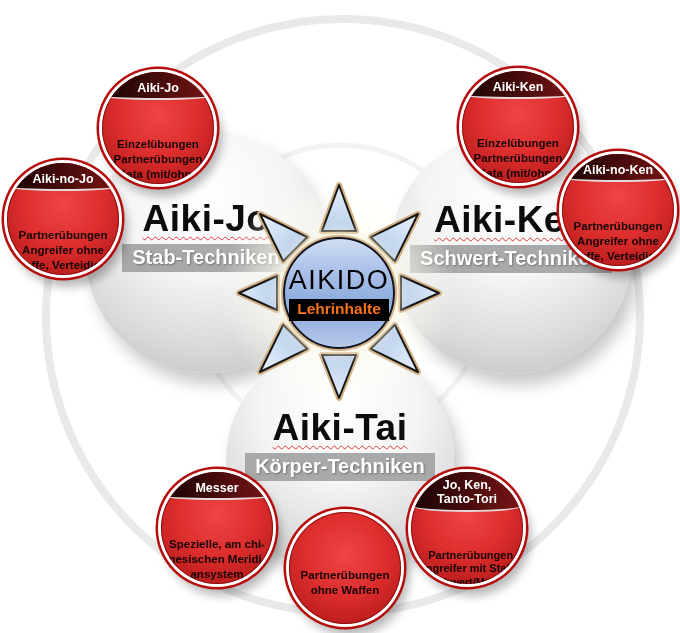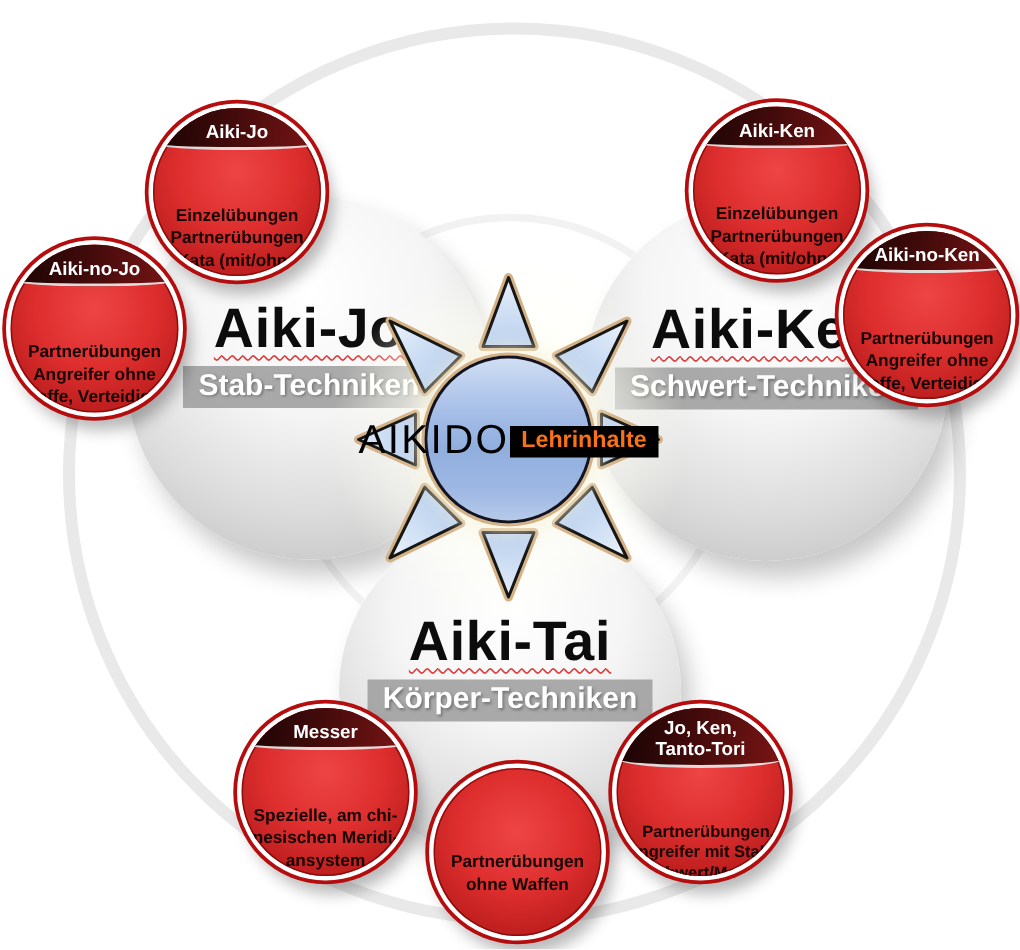--- a/index.html
+++ b/index.html
@@ -56,21 +56,21 @@
   }
   .mini-body.tight { font-size:11px; line-height:1.22;text-align:right; }
 
   
   .center-circle {
     position:absolute; left:283px; top:237px; width:112px; height:112px;
     border-radius:50%; z-index:3; box-sizing:border-box;
     background: linear-gradient(180deg, #cfdef3 0%, #aec4ea 26%, #90aede 55%, #9db7e3 80%, #b6cae9 100%);
     border:2px solid #13131f;
     box-shadow: 0 0 0 2px #d4b286, 0 0 14px 5px rgba(248,243,221,0.95);
-    display:flex; flex-direction:row; align-items:center; justify-content:center;
+    display:flex; flex-direction:column; align-items:center; justify-content:center;
   }
   .center-title { font-size:27px; letter-spacing:1.5px; color:#000; font-weight:400; }
   .center-sub {
     margin-top:3px; background:#000; color:#f97316; font-weight:bold;
     font-size:15.5px; line-height:1.2; padding:1px 8px 2px;
   }
 </style>
 </head>
 <body>
 

